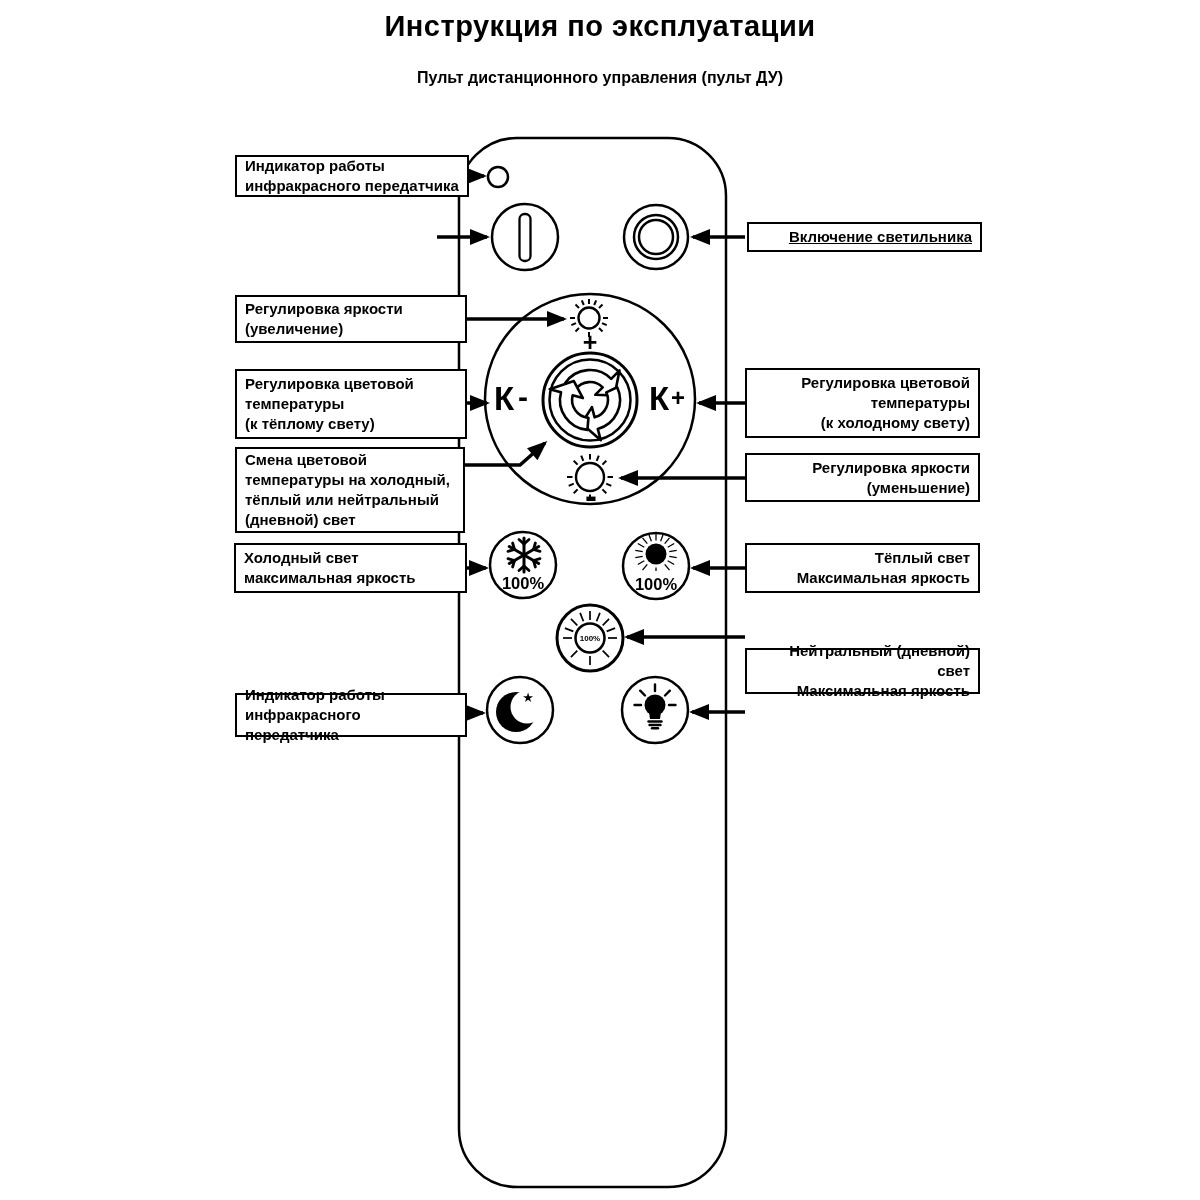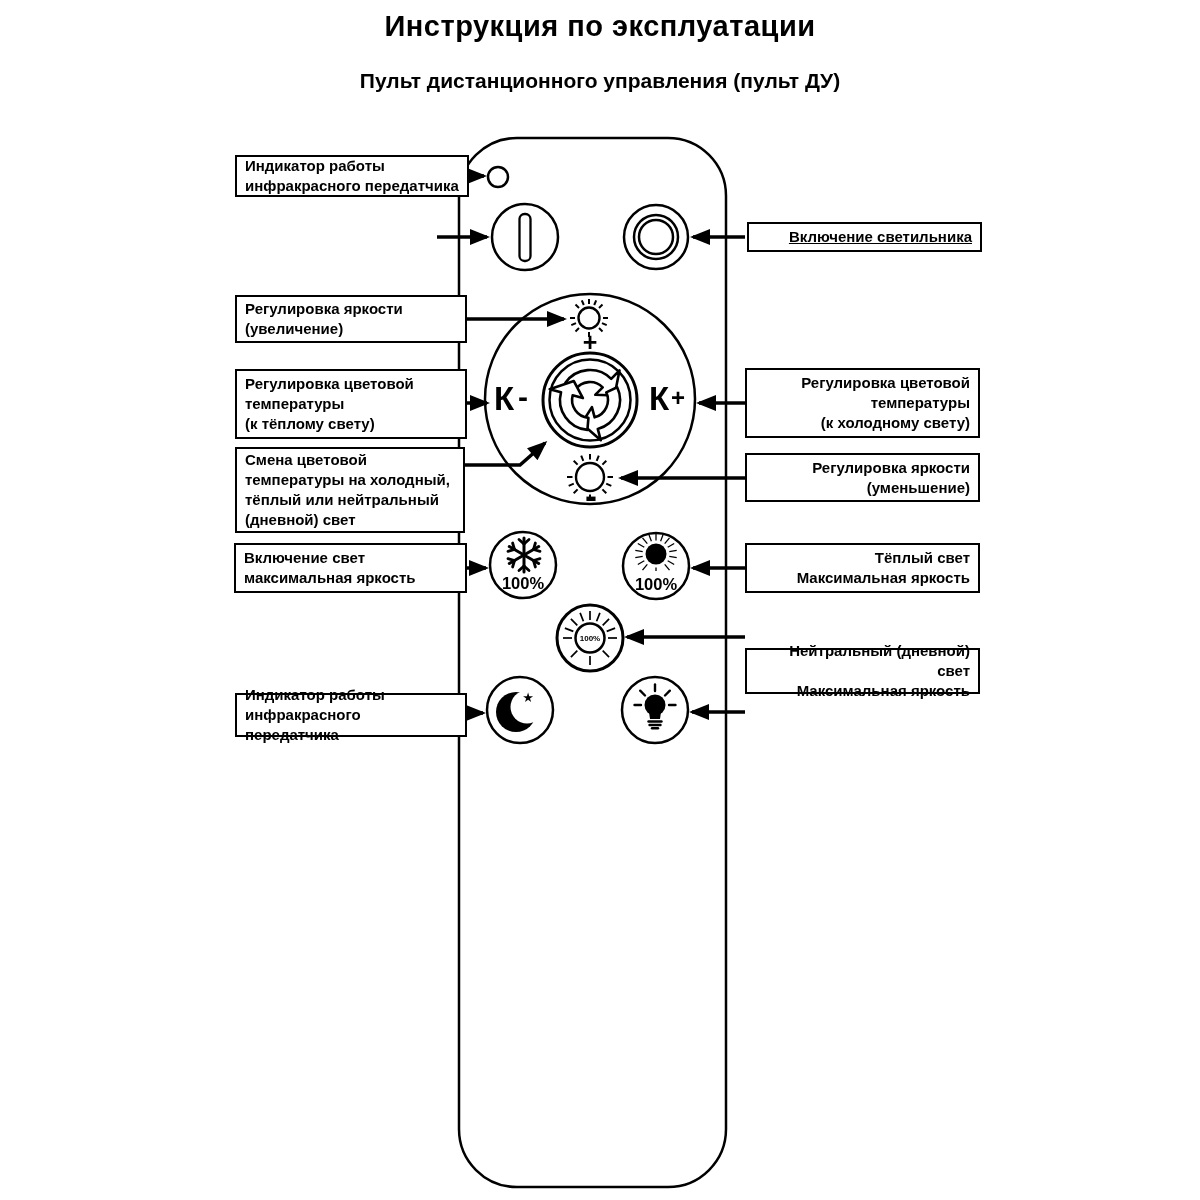--- a/index.html
+++ b/index.html
@@ -1,21 +1,21 @@
 <!DOCTYPE html>
 <html><head>
 <meta charset="utf-8">
 <style>
   html,body{margin:0;padding:0;background:#ffffff;}
   .page{position:relative;width:984px;height:1200px;background:#fff;overflow:hidden;
         font-family:"Liberation Sans","DejaVu Sans",sans-serif;color:#000;}
   .title{position:absolute;top:10px;left:0;width:1200px;text-align:center;
          font-size:29px;font-weight:bold;letter-spacing:0.5px;}
   .subtitle{position:absolute;top:69px;left:0;width:1200px;text-align:center;
-            font-size:21px;font-weight:bold;}
+            font-size:16px;font-weight:bold;}
   .callout{position:absolute;box-sizing:border-box;border:2px solid #000;background:#fff;
            display:flex;align-items:center;padding:2px 8px;
            font-size:15px;font-weight:bold;line-height:20px;white-space:pre-line;}
   .callout.left{text-align:left;justify-content:flex-start;margin-left:32px;}
   .callout.right{text-align:right;justify-content:flex-end;}
   svg{position:absolute;top:0;left:0;}
   svg text{font-family:"Liberation Sans","DejaVu Sans",sans-serif;font-weight:bold;fill:#000;}
   .ln{stroke:#000;stroke-width:3.5;fill:none;}
   .outl{stroke:#000;fill:none;}
 </style>
@@ -223,21 +223,21 @@
 инфракрасного передатчика</div>
   <div class="callout left" style="left:203px;top:295px;width:232px;height:48px;">Регулировка яркости
 (увеличение)</div>
   <div class="callout left" style="left:203px;top:369px;width:232px;height:70px;">Регулировка цветовой
 температуры
 (к тёплому свету)</div>
   <div class="callout left" style="left:203px;top:447px;width:230px;height:86px;">Смена цветовой
 температуры на холодный,
 тёплый или нейтральный
 (дневной) свет</div>
-  <div class="callout left" style="left:202px;top:543px;width:233px;height:50px;">Включение свет
+  <div class="callout left" style="left:202px;top:543px;width:233px;height:50px;">Холодный свет
 максимальная яркость</div>
   <div class="callout left" style="left:203px;top:693px;width:232px;height:44px;">Индикатор работы
 инфракрасного передатчика</div>
 
   <div class="callout right" style="left:747px;top:222px;width:235px;height:30px;text-decoration:underline;">Включение светильника</div>
   <div class="callout right" style="left:745px;top:368px;width:235px;height:70px;">Регулировка цветовой
 температуры
 (к холодному свету)</div>
   <div class="callout right" style="left:745px;top:453px;width:235px;height:49px;">Регулировка яркости
 (уменьшение)</div>

